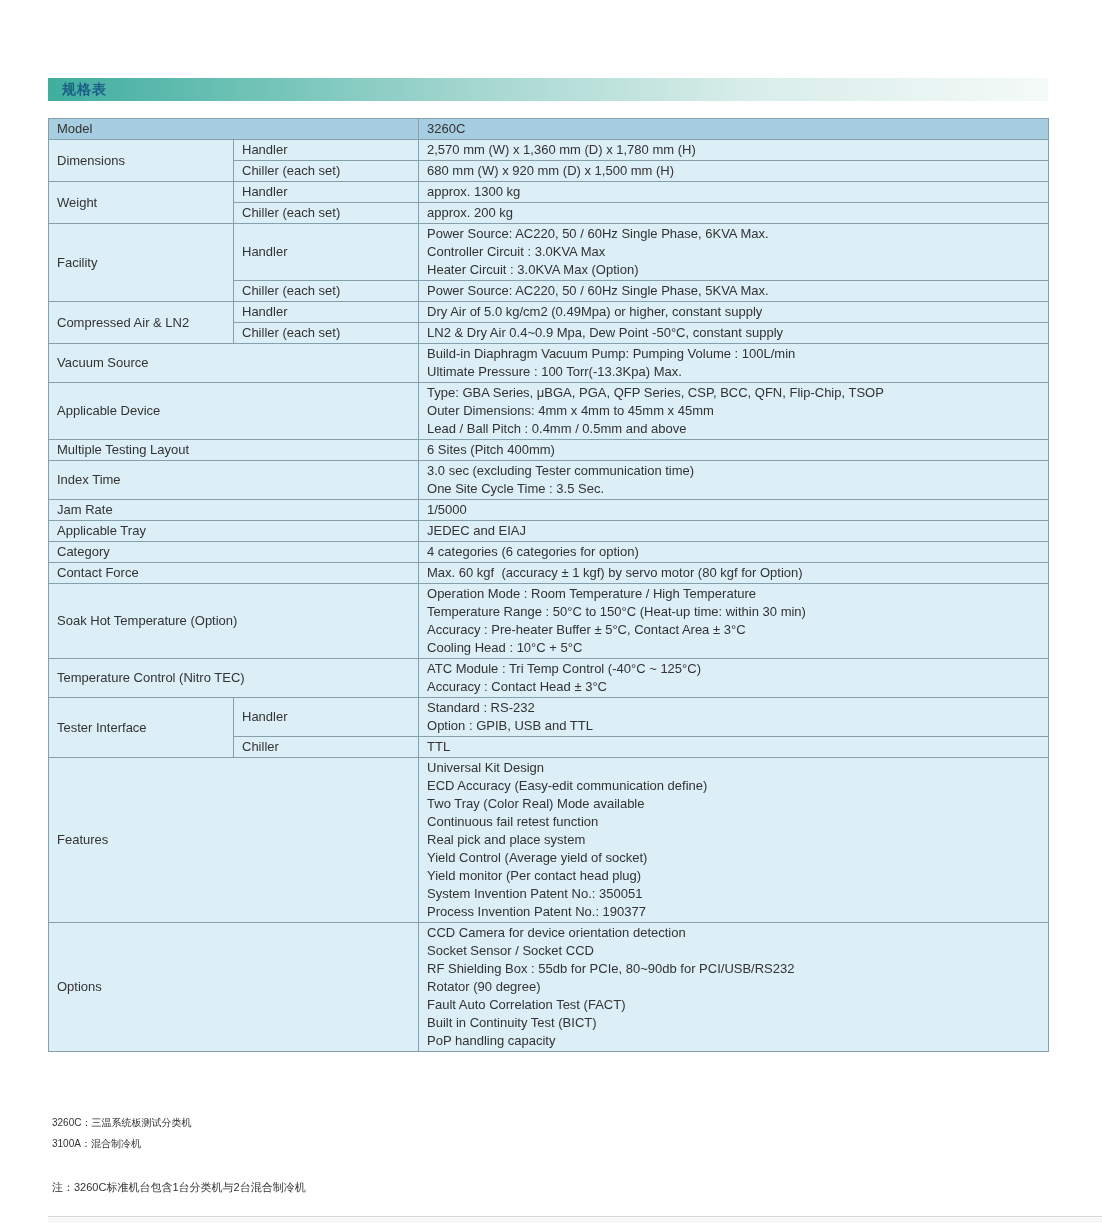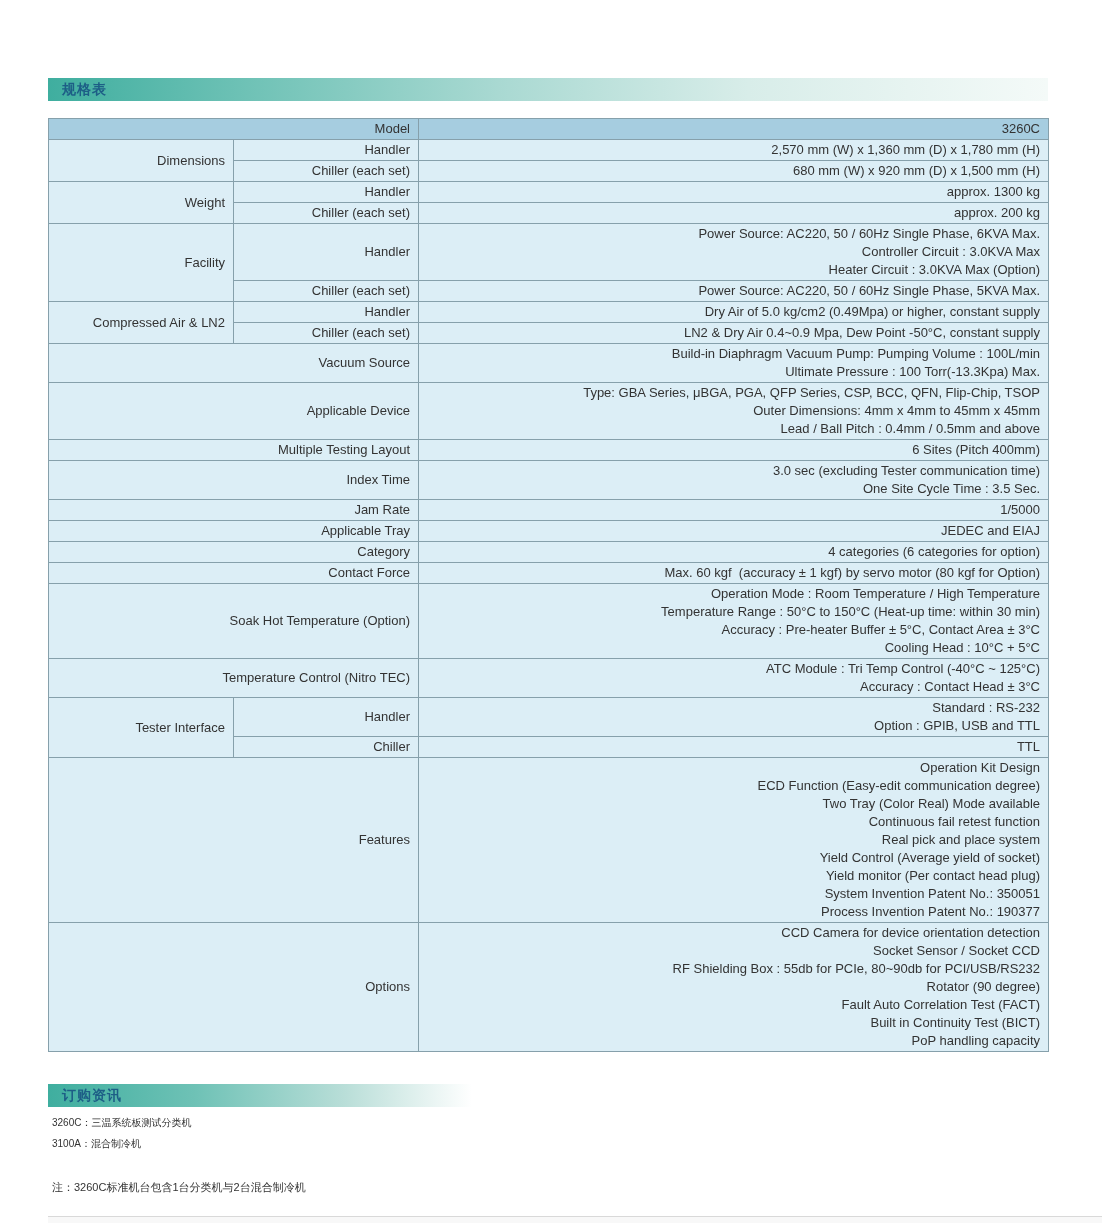--- a/index.html
+++ b/index.html
@@ -24,21 +24,21 @@
   }
   .band-order{
     top:1084px;width:424px;
     background:linear-gradient(90deg,#3fae9f 0%,#6fc2b6 35%,#b9ded8 70%,#ffffff 100%);
   }
 
   
   table.spec{
     position:absolute;left:48px;top:118px;width:1000px;
     border-collapse:collapse;table-layout:fixed;
-    font-size:13px;color:#333333;text-align:right;
+    font-size:13px;color:#333333;
   }
   table.spec td{
     border:1px solid #86a0ab;
     background:#dceef6;
     padding:1px 8px;
     line-height:18px;
     vertical-align:middle;
     word-wrap:break-word;
   }
   table.spec tr.model-row td{
@@ -215,22 +215,22 @@
         </tr>
         <tr>
           <td>Chiller</td>
           <td>
             <div class="cell-line">TTL</div>
           </td>
         </tr>
         <tr>
           <td colspan="2">Features</td>
           <td>
-            <div class="cell-line">Operation Kit Design</div>
-            <div class="cell-line">ECD Function (Easy-edit communication degree)</div>
+            <div class="cell-line">Universal Kit Design</div>
+            <div class="cell-line">ECD Accuracy (Easy-edit communication define)</div>
             <div class="cell-line">Two Tray (Color Real) Mode available</div>
             <div class="cell-line">Continuous fail retest function</div>
             <div class="cell-line">Real pick and place system</div>
             <div class="cell-line">Yield Control (Average yield of socket)</div>
             <div class="cell-line">Yield monitor (Per contact head plug)</div>
             <div class="cell-line">System Invention Patent No.: 350051</div>
             <div class="cell-line">Process Invention Patent No.: 190377</div>
           </td>
         </tr>
         <tr>
@@ -241,23 +241,20 @@
             <div class="cell-line">RF Shielding Box : 55db for PCIe, 80~90db for PCI/USB/RS232</div>
             <div class="cell-line">Rotator (90 degree)</div>
             <div class="cell-line">Fault Auto Correlation Test (FACT)</div>
             <div class="cell-line">Built in Continuity Test (BICT)</div>
             <div class="cell-line">PoP handling capacity</div>
           </td>
         </tr>
       </tbody>
   </table>
 
-  <div class="band band-order">
-    <span>订购资讯</span>
-  </div>
 
   <div class="order-lines">
     <div>3260C：三温系统板测试分类机</div>
     <div>3100A：混合制冷机</div>
   </div>
 
   <div class="order-note">注：3260C标准机台包含1台分类机与2台混合制冷机</div>
 
   <div class="footer-strip"></div>
 

